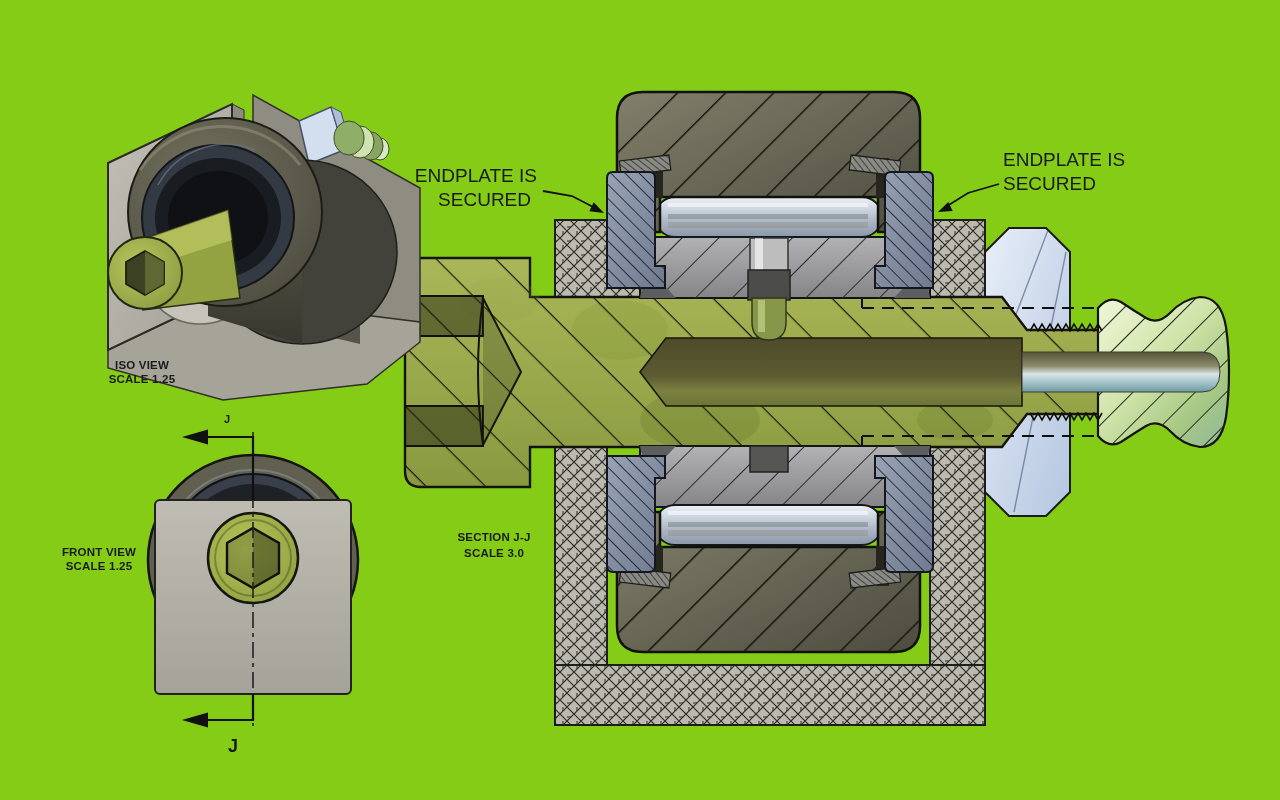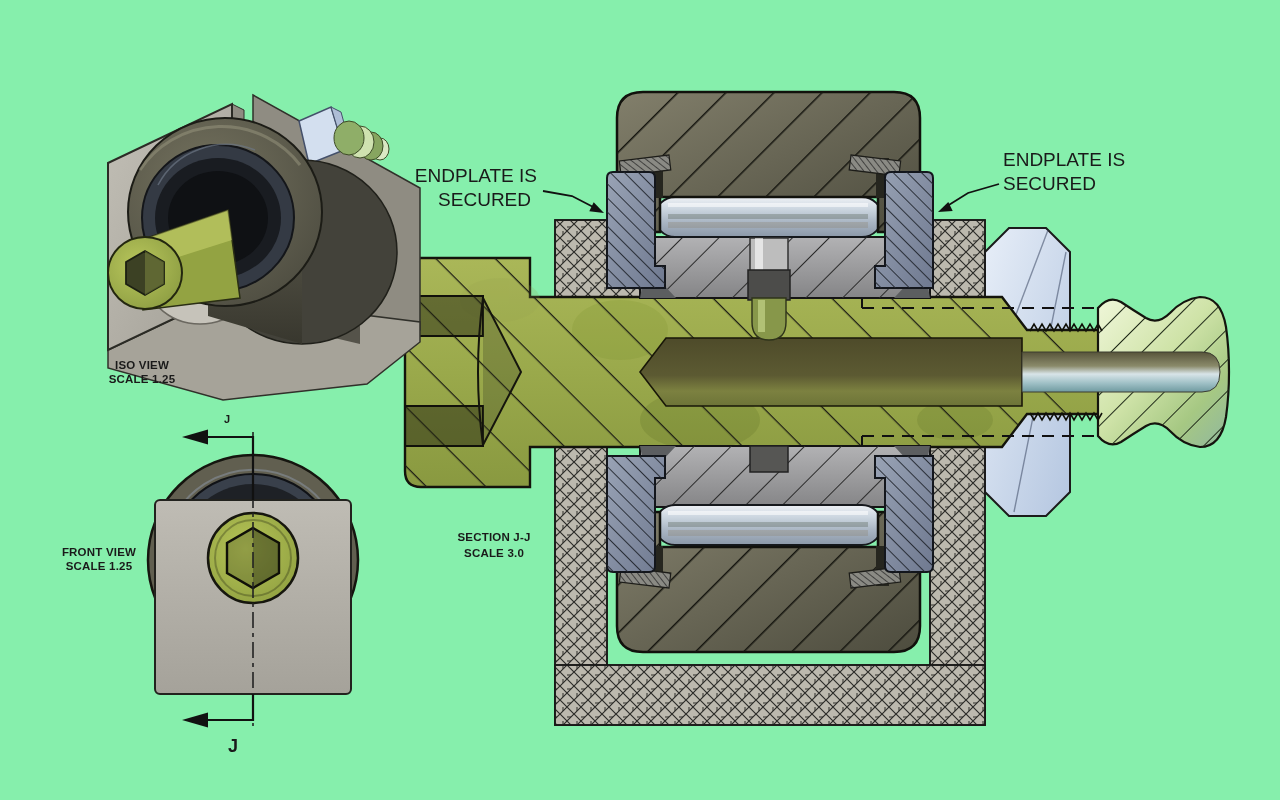--- a/index.html
+++ b/index.html
@@ -1,16 +1,16 @@
 <!DOCTYPE html>
 <html><head>
 <meta charset="utf-8">
 <style>
   html,body{margin:0;padding:0;background:#ffffff;width:1280px;height:800px;overflow:hidden;}
-  .canvas-wrap{position:relative;width:1280px;height:800px;background:#86efac;}
+  .canvas-wrap{position:relative;width:1280px;height:800px;background:#84cc16;}
   svg{display:block;font-family:"Liberation Sans",sans-serif;}
   text{fill:#1a1a1a;}
   .lbl-bold{font-size:11.5px;font-weight:700;letter-spacing:.2px;}
   .callout{font-size:19px;font-weight:400;}
   .jmark-small{font-size:11px;font-weight:600;}
   .jmark{font-size:18px;font-weight:600;}
 </style>
 </head>
 <body>
 

